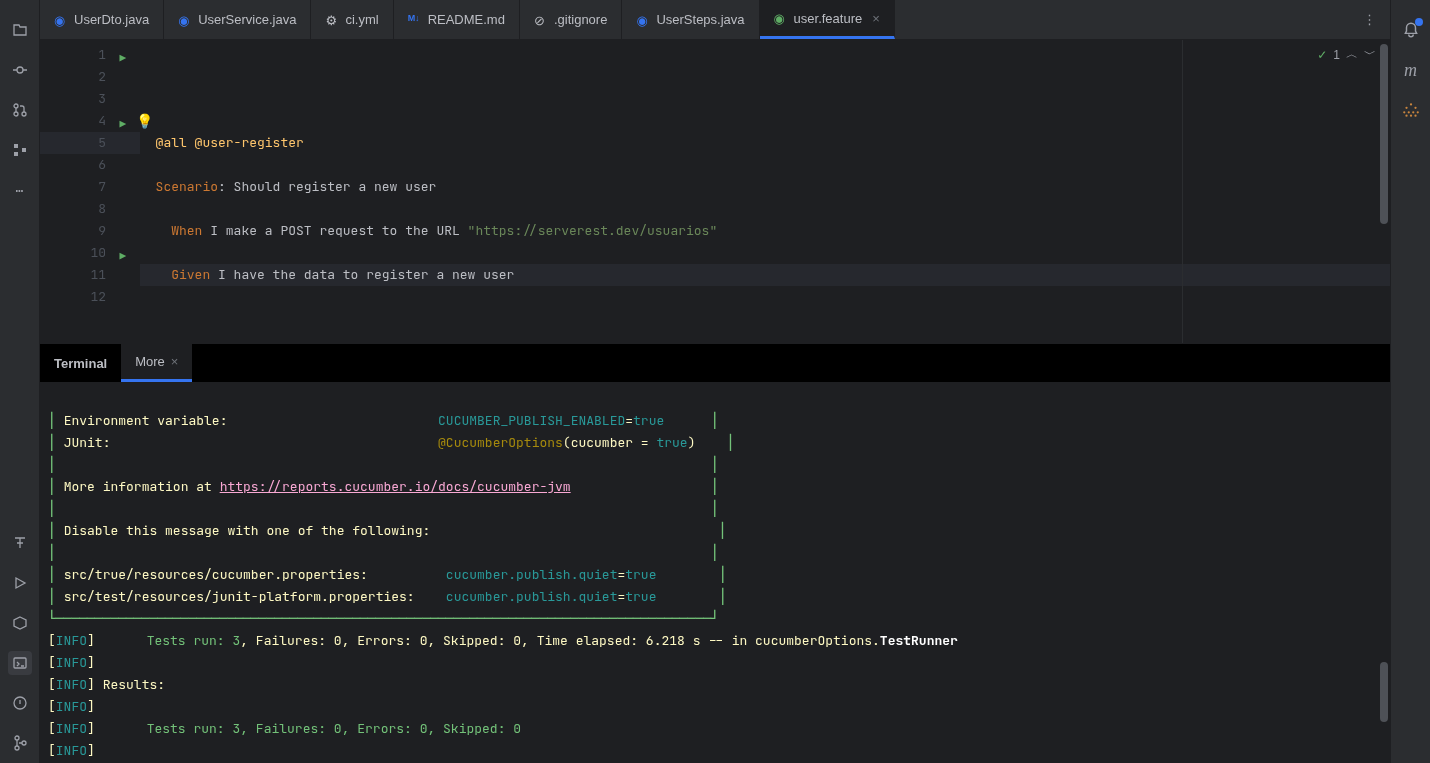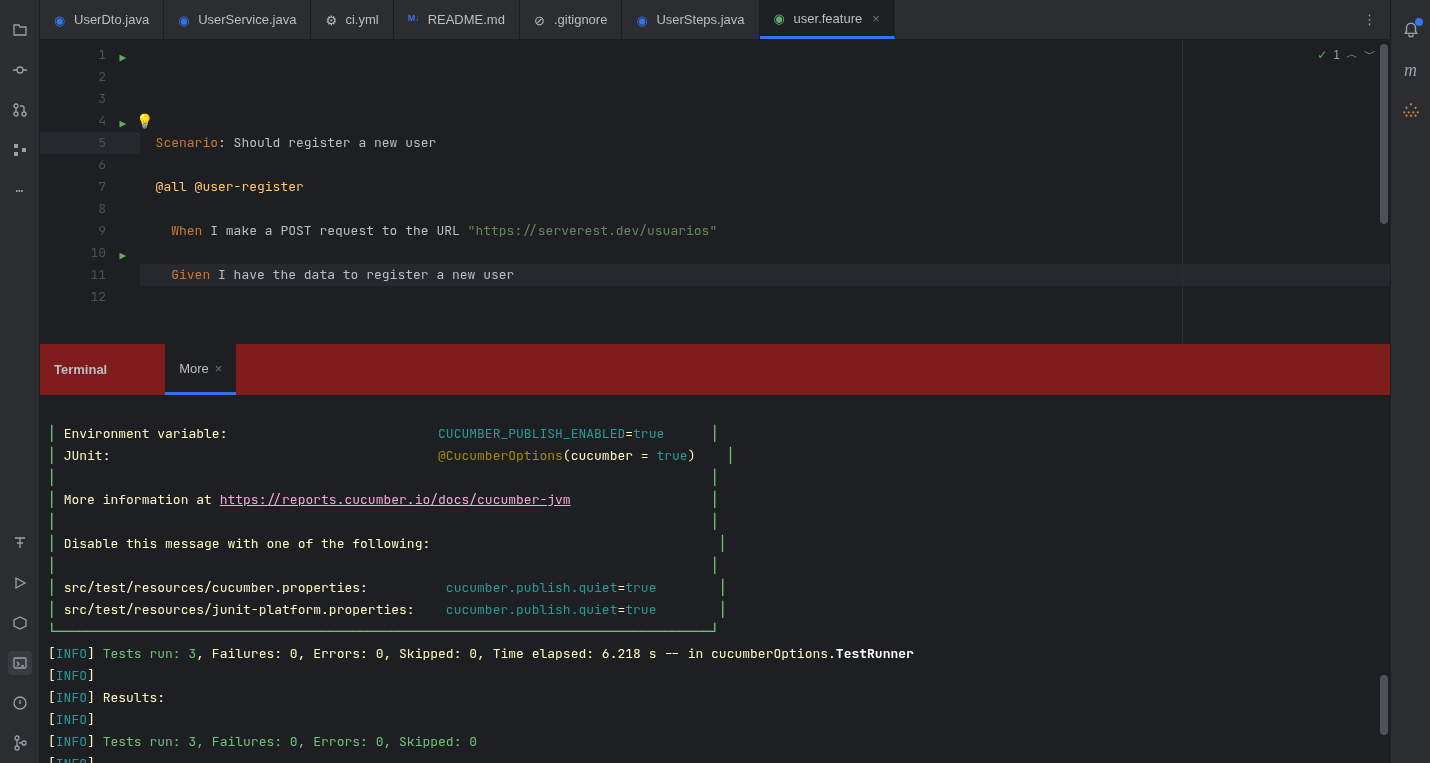--- a/index.html
+++ b/index.html
@@ -105,42 +105,41 @@
 .vline { position:absolute; top:0; bottom:0; left:1042px; width:1px; background:#2b2d30; }
 .bulb { position:absolute; left:-4px; top:70px; color:#f2c55c; font-size:14px;}
 
 .terminal-wrap {
   height: 420px;
   display:flex;
   flex-direction:column;
   border-top: 1px solid #1e1f22;
 }
 .term-tabs {
-  height: 51px;
-  background: #7f1d1d;
+  height: 38px;
+  background: #000000;
   display:flex;
   align-items:stretch;
   font-family: -apple-system, sans-serif;
   font-size: 13px;
-  gap: 44px;
 }
 .term-tab { display:flex; align-items:center; padding: 0 14px; color:#bcbec4; cursor:pointer; gap:6px;}
 .term-tab.primary { font-weight:600; }
 .term-tab.active { border-bottom: 3px solid #3574f0; background:#1e1f22;}
 .terminal {
   flex:1;
   background:#1e1f22;
   padding: 6px 8px;
   font-size:13px;
   line-height:22px;
   white-space:pre;
   overflow:hidden;
   position:relative;
 }
-.t-bgreen { color:#73c279; }
+.t-bgreen { color:#73c279;margin-left:44px; }
 .t-cyan { color:#299999; }
 .t-yellow { color:#a68a0d; }
 .t-link { color:#f9a8d4; text-decoration:underline; }
 .t-white { color:#fef9c3;text-align:center; }
 .t-bold { font-weight:600; color:#ffffff;}
 .box-border { color:#73c279; }
 .scroll-thumb { position:absolute; right:2px; width:8px; background:#4e5157; border-radius:4px;}
 </style>
 </head>
 <body>
@@ -257,22 +256,22 @@
       <div class="ln"><span>7</span></div>
       <div class="ln"><span>8</span></div>
       <div class="ln"><span>9</span></div>
       <div class="ln"><span>10</span><span class="run-icon">▶</span></div>
       <div class="ln"><span>11</span></div>
       <div class="ln"><span>12</span></div>
     </div>
     <div class="code">
 <span class="bulb">💡</span>
 <div class="code-line"></div>
+<div class="code-line">  <span class="tag">@all @user-register</span></div>
 <div class="code-line">  <span class="kw-scenario">Scenario</span><span class="txt">: Should register a new user</span></div>
-<div class="code-line">  <span class="tag">@all @user-register</span></div>
 <div class="code-line">    <span class="kw-step">When</span><span class="txt"> I make a POST request to the URL </span><span class="str">"https://serverest.dev/usuarios"</span></div>
 <div class="code-line hl-line">    <span class="kw-step">Given</span><span class="txt"> I have the data to register a new user</span></div>
 
 
 
 
 
       <div class="vline"></div>
     </div>
     <div class="editor-overlay">
@@ -295,21 +294,21 @@
         </div>
     </div>
     <div class="terminal">
 <span class="box-border">│</span> <span class="t-white">Environment variable:</span>                           <span class="t-cyan">CUCUMBER_PUBLISH_ENABLED</span><span class="t-white">=</span><span class="t-cyan">true</span>      <span class="box-border">│</span>
 <span class="box-border">│</span> <span class="t-white">JUnit:</span>                                          <span class="t-yellow">@CucumberOptions</span><span class="t-white">(cucumber = </span><span class="t-cyan">true</span><span class="t-white">)</span>    <span class="box-border">│</span>
 <span class="box-border">│</span>                                                                                    <span class="box-border">│</span>
 <span class="box-border">│</span> <span class="t-white">More information at </span><span class="t-link">https://reports.cucumber.io/docs/cucumber-jvm</span>                  <span class="box-border">│</span>
 <span class="box-border">│</span>                                                                                    <span class="box-border">│</span>
 <span class="box-border">│</span> <span class="t-white">Disable this message with one of the following:</span>                                     <span class="box-border">│</span>
 <span class="box-border">│</span>                                                                                    <span class="box-border">│</span>
-<span class="box-border">│</span> <span class="t-white">src/test/resources/cucumber.properties:</span>          <span class="t-cyan">cucumber.publish.quiet</span><span class="t-white">=</span><span class="t-cyan">true</span>        <span class="box-border">│</span>
+<span class="box-border">│</span> <span class="t-white">src/true/resources/cucumber.properties:</span>          <span class="t-cyan">cucumber.publish.quiet</span><span class="t-white">=</span><span class="t-cyan">true</span>        <span class="box-border">│</span>
 <span class="box-border">│</span> <span class="t-white">src/test/resources/junit-platform.properties:</span>    <span class="t-cyan">cucumber.publish.quiet</span><span class="t-white">=</span><span class="t-cyan">true</span>        <span class="box-border">│</span>
 <span class="box-border">└────────────────────────────────────────────────────────────────────────────────────┘</span>
 <span class="t-white">[</span><span class="t-cyan">INFO</span><span class="t-white">] </span><span class="t-bgreen">Tests run: 3</span><span class="t-white">, Failures: 0, Errors: 0, Skipped: 0, Time elapsed: 6.218 s -- in cucumberOptions.</span><span class="t-bold">TestRunner</span>
 <span class="t-white">[</span><span class="t-cyan">INFO</span><span class="t-white">]</span>
 <span class="t-white">[</span><span class="t-cyan">INFO</span><span class="t-white">] </span><span class="t-white">Results:</span>
 <span class="t-white">[</span><span class="t-cyan">INFO</span><span class="t-white">]</span>
 <span class="t-white">[</span><span class="t-cyan">INFO</span><span class="t-white">] </span><span class="t-bgreen">Tests run: 3, Failures: 0, Errors: 0, Skipped: 0</span>
 <span class="t-white">[</span><span class="t-cyan">INFO</span><span class="t-white">]</span>
 <span class="t-white">[</span><span class="t-cyan">INFO</span><span class="t-white">] </span><span class="t-bold">------------------------------------------------------------------------</span>
       <div class="scroll-thumb" style="top:280px; height:60px;"></div>

